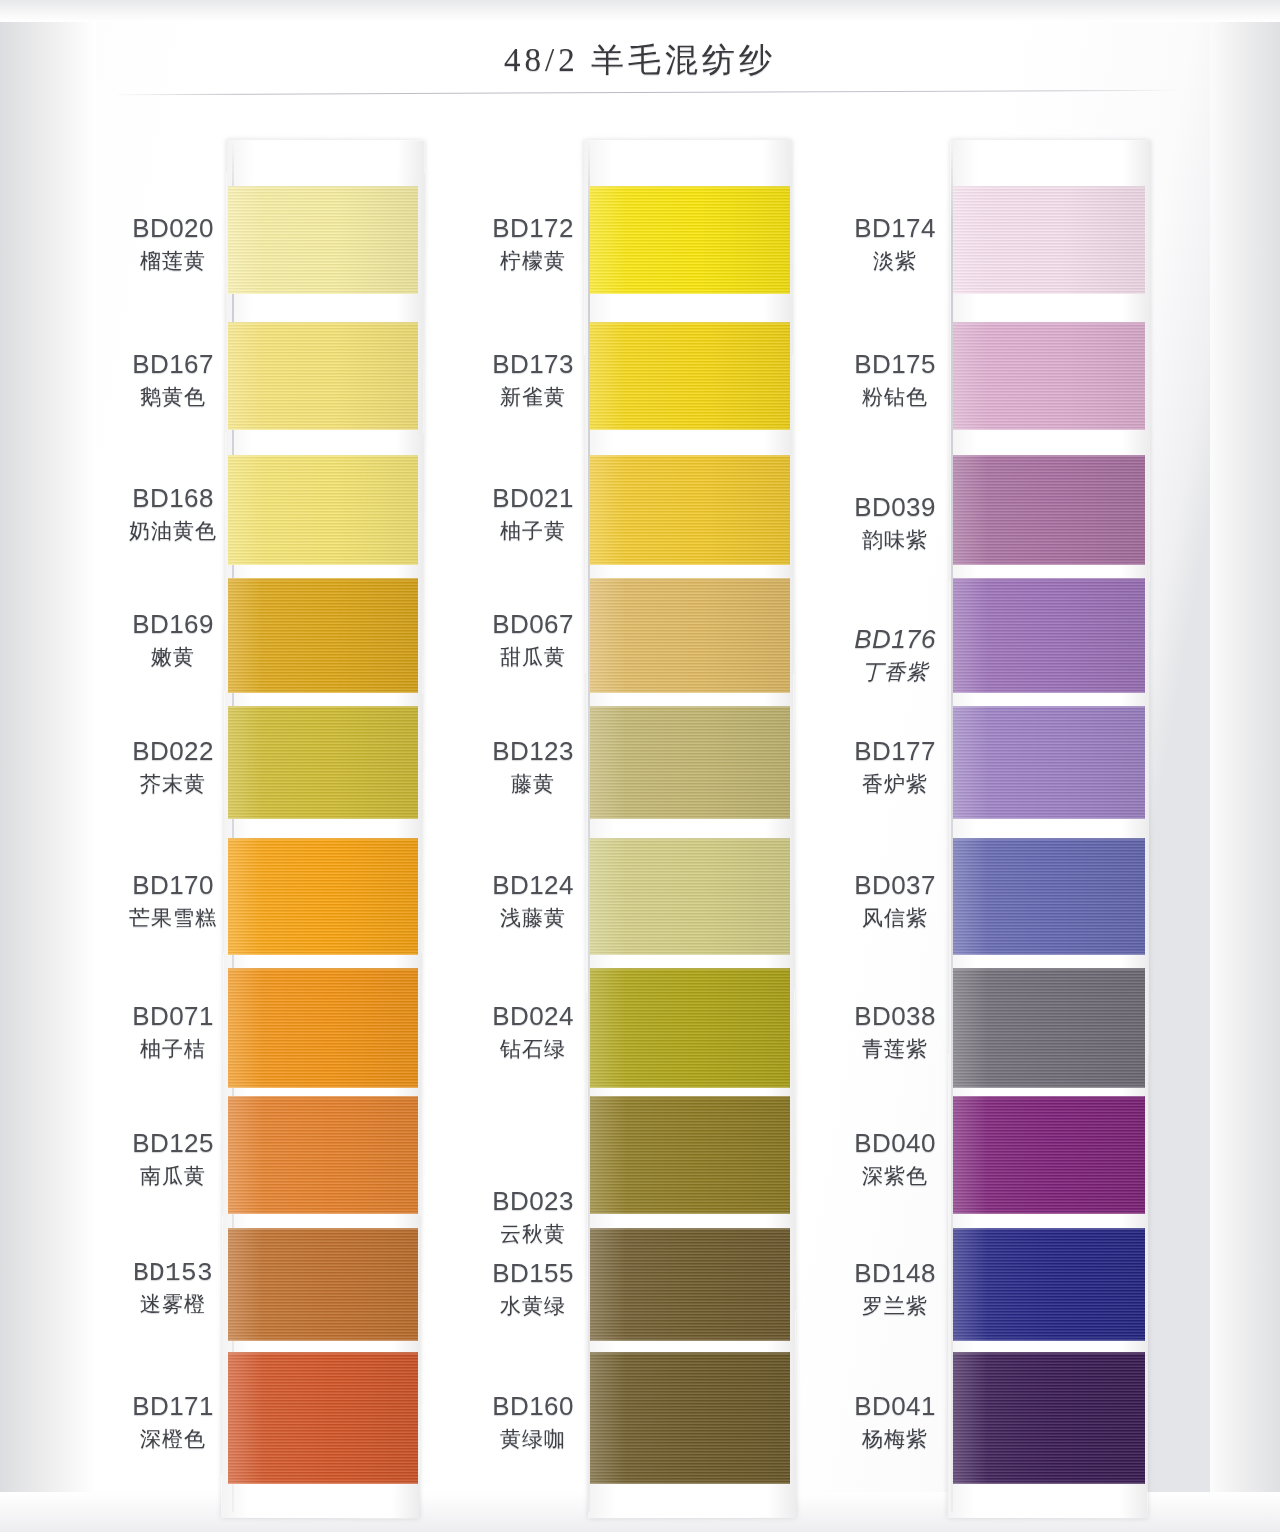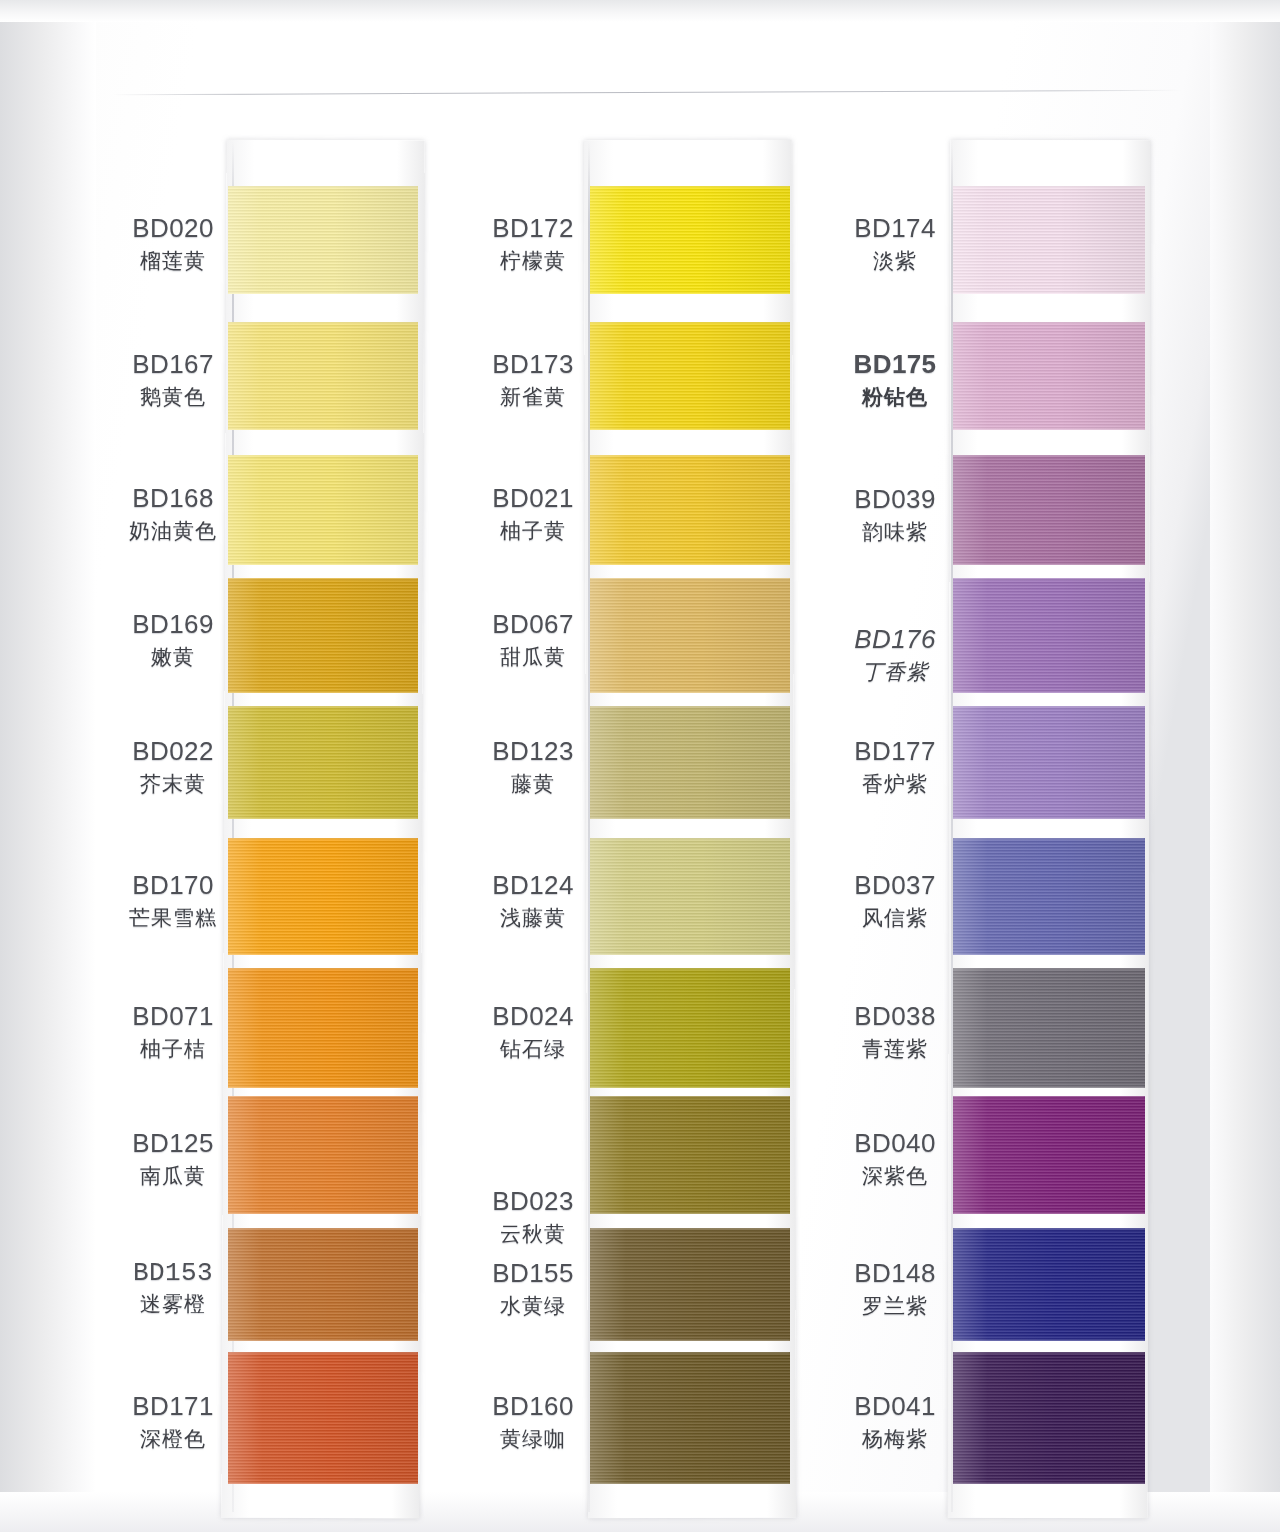--- a/index.html
+++ b/index.html
@@ -153,20 +153,21 @@
 </head>
 <body>
 
 <div id="card-page">
 
   <div id="paper-left-edge"></div>
   <div id="paper-right-edge"></div>
   <div id="paper-top-shade"></div>
   <div id="paper-bottom-shade"></div>
 
+  <div id="card-title">48/2 羊毛混纺纱</div>
   <div id="title-rule"></div>
 
   <div id="columns-root">
       <div class="column" style="left: 0px;">
         <div class="strip-backing tilt-a" style="left: 224px; top: 12px; width: 198px; height: 1378px;"></div>
         <div class="hang-line" style="left: 232px; top: 14px; height: 1370px;"></div>
         <div class="swatch" style="left: 228px; width: 190px; top: 58px; height: 108px; background: rgb(247, 238, 162);">
           <div class="yarn"></div>
           <div class="sheen"></div>
           <div class="topfuzz"></div>
@@ -383,31 +384,31 @@
         <div class="label" style="left: 820px; top: 84px;">
           <span class="code">BD174</span>
           <span class="cname">淡紫</span>
         </div>
         <div class="swatch" style="left: 953px; width: 192px; top: 194px; height: 108px; background: rgb(222, 174, 208);">
           <div class="yarn"></div>
           <div class="sheen"></div>
           <div class="topfuzz"></div>
           <div class="botfuzz"></div>
         </div>
-        <div class="label" style="left: 820px; top: 220px; font-weight: bold;">
+        <div class="label" style="left: 820px; top: 220px;">
           <span class="code">BD175</span>
           <span class="cname">粉钻色</span>
         </div>
         <div class="swatch" style="left: 953px; width: 192px; top: 327px; height: 110px; background: rgb(168, 111, 160);">
           <div class="yarn"></div>
           <div class="sheen"></div>
           <div class="topfuzz"></div>
           <div class="botfuzz"></div>
         </div>
-        <div class="label" style="left: 820px; top: 355px; text-align: center;">
+        <div class="label" style="left: 820px; top: 363px; text-align: center;">
           <span class="code">BD039</span>
           <span class="cname">韵味紫</span>
         </div>
         <div class="swatch" style="left: 953px; width: 192px; top: 450px; height: 115px; background: rgb(155, 112, 184);">
           <div class="yarn"></div>
           <div class="sheen"></div>
           <div class="topfuzz"></div>
           <div class="botfuzz"></div>
         </div>
         <div class="label" style="left: 820px; top: 495px; font-style: italic;">

